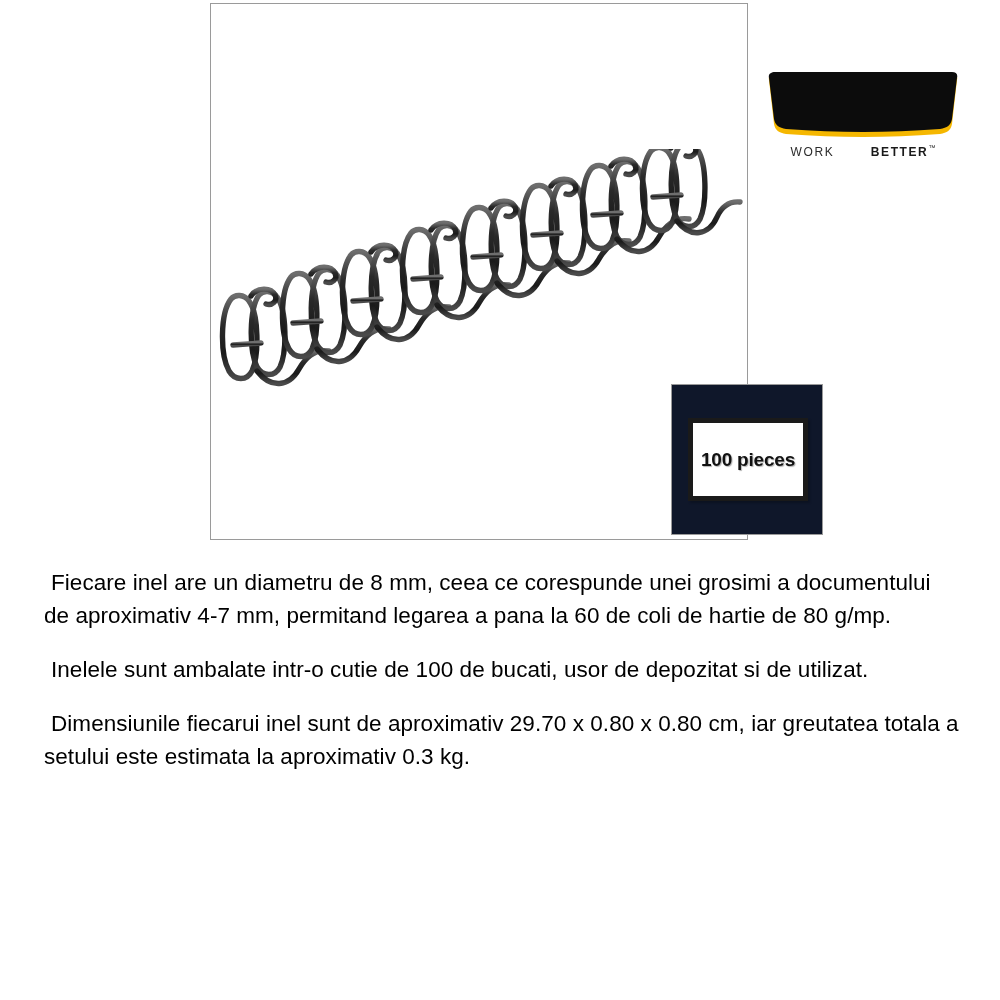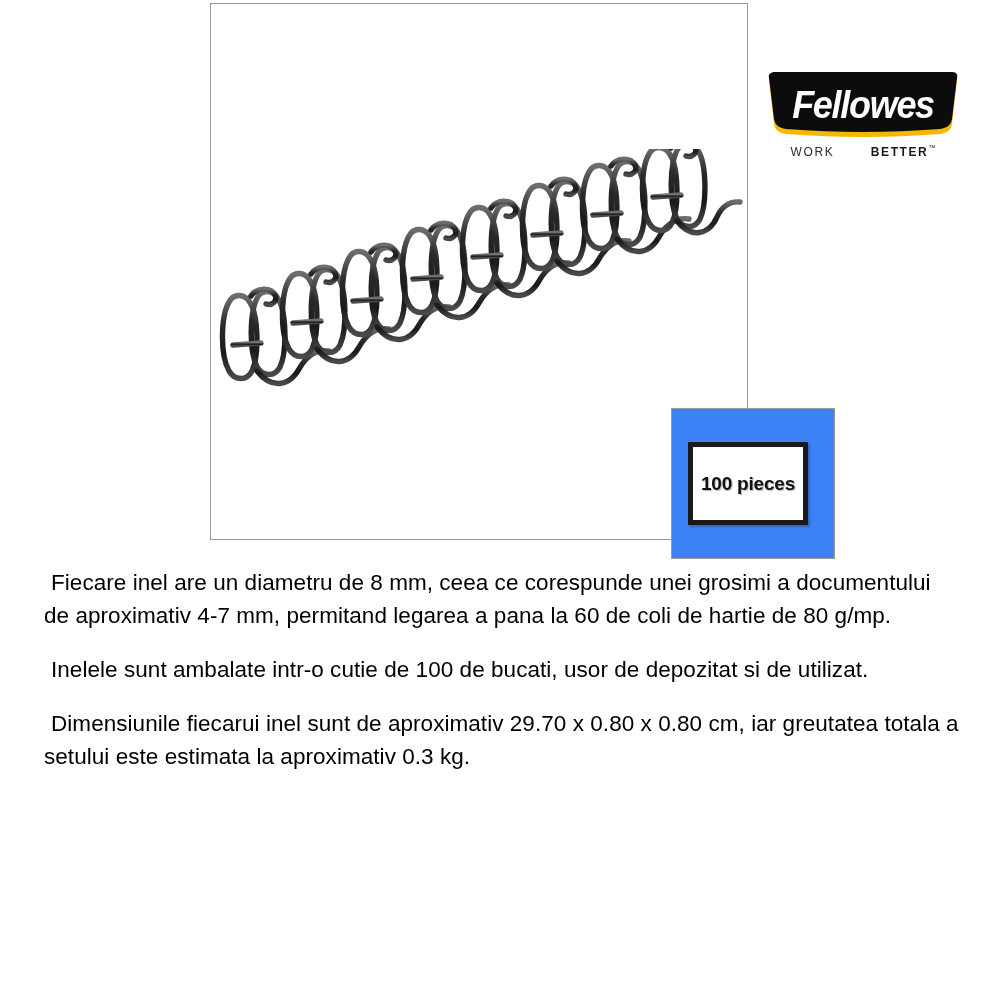--- a/index.html
+++ b/index.html
@@ -40,24 +40,24 @@
     top: 145px;
     width: 534px;
     height: 260px;
     display: block;
   }
 
   
   #pieces-badge {
     position: absolute;
     left: 671px;
-    top: 408px;
-    width: 164px;
+    top: 384px;
+    width: 152px;
     height: 151px;
-    background: #3b82f6;
+    background: #0f172a;
     border: 1px solid #9a9a9a;
     box-sizing: border-box;
     z-index: 5;
   }
   #pieces-inner {
     position: absolute;
     left: 16px;
     top: 33px;
     width: 120px;
     height: 83px;
@@ -276,23 +276,20 @@
   <div id="pieces-inner">
     <span id="pieces-label">100 pieces</span>
   </div>
 </div>
 
 <div id="brand-logo">
   <svg id="logo-banner" viewBox="0 0 194 66">
     <path d="M9 2 C 60 -1, 134 -1, 186 2 C 190 2, 192 4, 191 8 L 186 52 C 185 58, 181 61, 174 62 C 120 66, 74 66, 20 62 C 13 61, 9 58, 8 52 L 3 8 C 2 4, 5 2, 9 2 Z" fill="#F5B700"></path>
     <path d="M9 0 C 60 -3, 134 -3, 186 0 C 190 0, 192 2, 191 6 L 186 47 C 185 53, 181 56, 174 57 C 120 61, 74 61, 20 57 C 13 56, 9 53, 8 47 L 3 6 C 2 2, 5 0, 9 0 Z" fill="#0c0c0c"></path>
   </svg>
-  <div id="logo-wordmark">
-    <span>Fellowes</span>
-  </div>
   <div id="logo-tagline">
     <span class="tg-work">WORK</span><span>&nbsp;</span><span class="tg-better">BETTER</span><span class="tg-tm">™</span>
   </div>
 </div>
 
 <div id="description">
   <p class="para">Fiecare inel are un diametru de 8 mm, ceea ce corespunde unei grosimi a documentului de aproximativ 4-7 mm, permitand legarea a pana la 60 de coli de hartie de 80 g/mp.</p>
   <p class="para">Inelele sunt ambalate intr-o cutie de 100 de bucati, usor de depozitat si de utilizat.</p>
   <p class="para">Dimensiunile fiecarui inel sunt de aproximativ 29.70 x 0.80 x 0.80 cm, iar greutatea totala a setului este estimata la aproximativ 0.3 kg.</p>
 </div>

